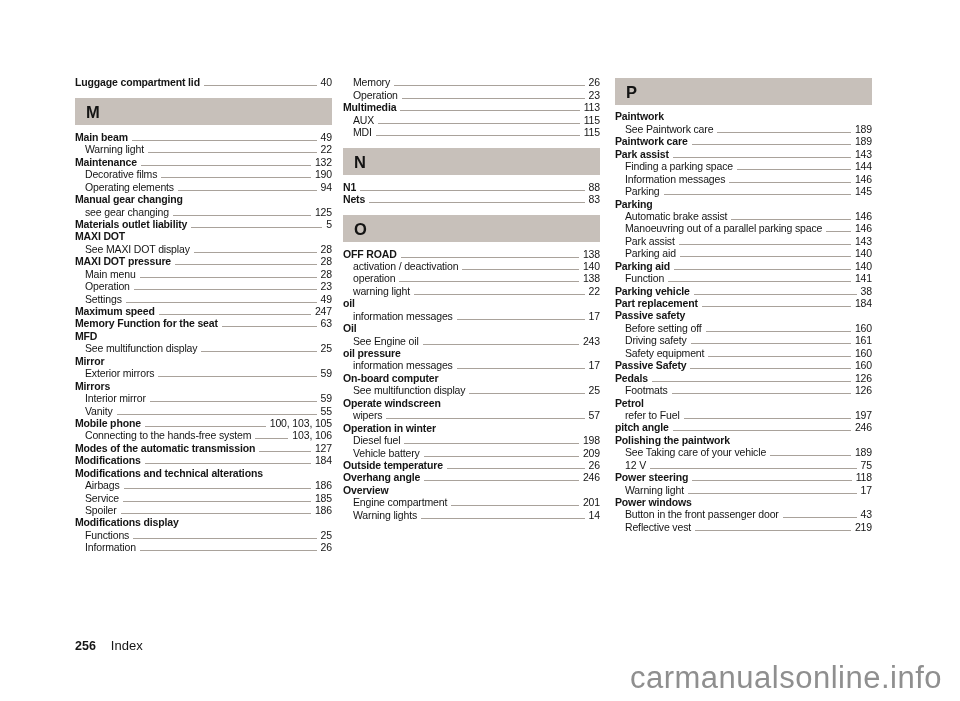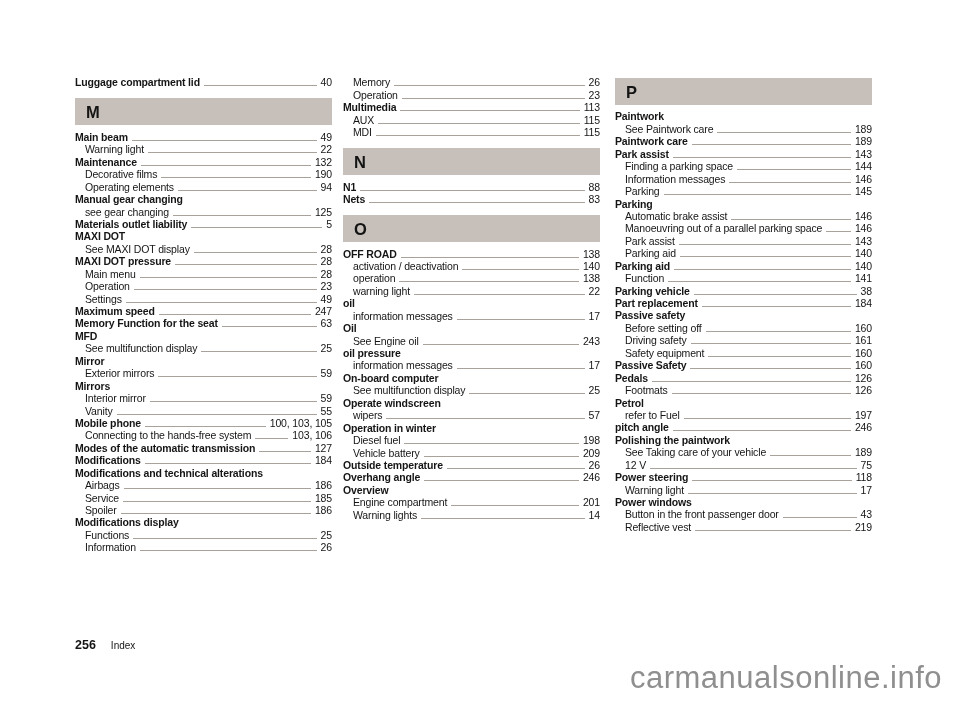--- a/index.html
+++ b/index.html
@@ -30,21 +30,21 @@
   .etext{flex:0 0 auto;}
   .leader{
     flex:1 1 auto;min-width:6px;
     border-bottom:1.2px solid var(--leader,#a9a29b);
     margin:0 4px 2px 4px;
   }
   .pnum{flex:0 0 auto;text-align:right;}
 
   .footer{position:absolute;left:75px;top:626px;display:flex;align-items:baseline;margin-top:12px;}
   .fpage{font-size:12.5px;font-weight:bold;}
-  .flabel{font-size:10px;margin-left:15px;}
+  .flabel{font-size:13px;margin-left:15px;}
 
   .watermark{
     position:absolute;right:18px;top:660px;
     font-size:31px;color:var(--watermark,#8f8f8f);
     letter-spacing:0.5px;
     text-align:right;
   }
 </style>
 </head>
 <body>

